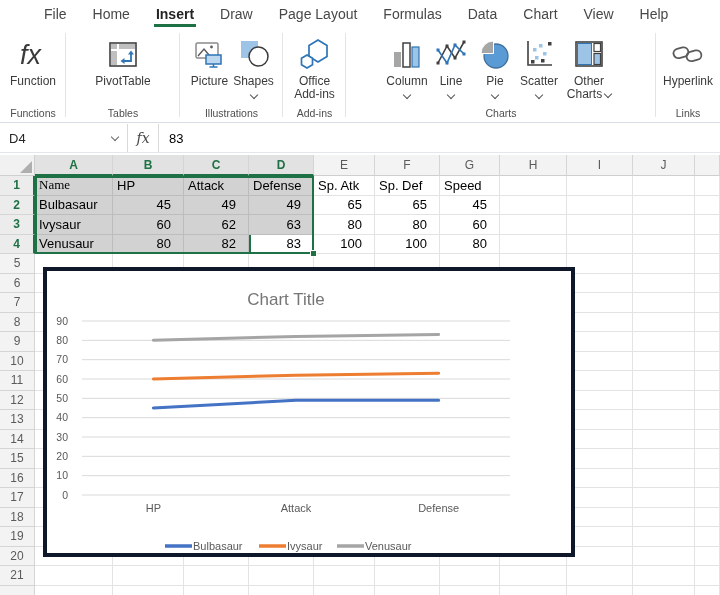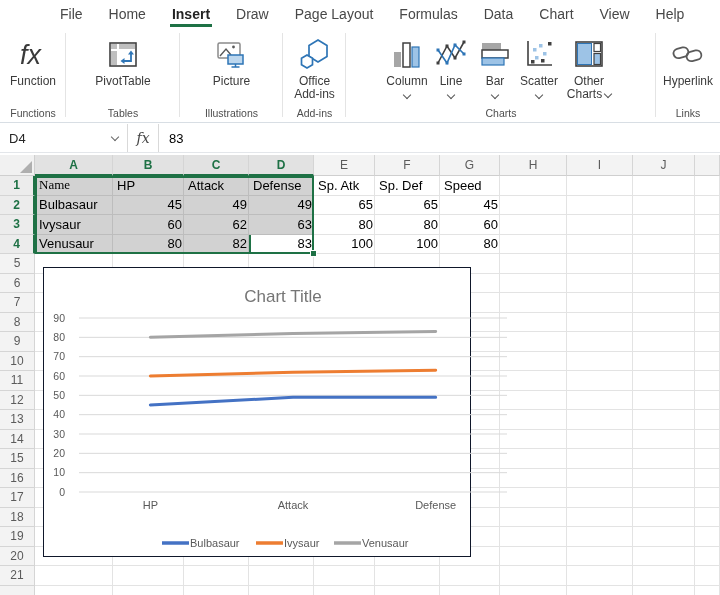--- a/index.html
+++ b/index.html
@@ -1,20 +1,20 @@
 <!DOCTYPE html>
 <html><head>
 <meta charset="utf-8">
 <style>
   html,body{margin:0;padding:0;}
   body{font-family:"Liberation Sans",sans-serif;background:#fff;}
   .screen{position:relative;width:720px;height:595px;overflow:hidden;background:#fff;}
 
   
-  .tabbar{position:absolute;left:0;top:0;width:720px;height:28px;display:flex;align-items:center;padding-left:60px;gap:26px;box-sizing:border-box;background:#fff;}
+  .tabbar{position:absolute;left:0;top:0;width:720px;height:28px;display:flex;align-items:center;padding-left:44px;gap:26px;box-sizing:border-box;background:#fff;}
   .tab{position:relative;font-size:14px;color:#484848;height:28px;line-height:28px;cursor:default;white-space:nowrap;}
   .tab.active{color:#242424;font-weight:700;}
   .tab.active::after{content:"";position:absolute;left:-2px;right:-2px;bottom:1px;height:3px;background:#1E7145;}
 
   
   .ribbon{position:absolute;left:0;top:28px;width:720px;height:95px;display:flex;background:#fff;border-bottom:1px solid #D8DEE4;box-sizing:border-box;}
   .rgroup{position:relative;height:100%;box-sizing:border-box;}
   .rgroup::after{content:"";position:absolute;right:0;top:5px;bottom:5px;width:1px;background:#E4E4E4;}
   .rgroup:last-child::after{display:none;}
   .rbtns{display:flex;justify-content:center;align-items:flex-start;gap:2px;padding-top:7px;}
@@ -37,28 +37,28 @@
   
   #sheet{position:absolute;left:0;top:155px;width:720px;height:440px;background:#fff;}
   .corner{position:absolute;left:0;top:0;width:35px;height:21px;background:#F1F1F1;border-right:1px solid #CFCFCF;border-bottom:1px solid #CFCFCF;box-sizing:border-box;}
   .corner .tri{position:absolute;right:2px;bottom:2px;width:0;height:0;border-left:12px solid transparent;border-bottom:12px solid #AFAFAF;}
   .colhdr{position:absolute;top:0;height:21px;background:#F3F3F3;border-right:1px solid #D5D5D5;border-bottom:1px solid #CFCFCF;box-sizing:border-box;font-size:12px;color:#5b5b5b;display:flex;align-items:center;justify-content:center;}
   .colhdr.sel{background:#E2E2E2;color:#1E7145;font-weight:700;border-bottom:2px solid #1E7145;}
   .rowhdr{position:absolute;left:0;width:35px;background:#F3F3F3;border-right:1px solid #D5D5D5;border-bottom:1px solid #D5D5D5;box-sizing:border-box;font-size:12px;color:#5b5b5b;display:flex;align-items:center;justify-content:center;}
   .rowhdr.sel{background:#ECECEC;color:#1E7145;font-weight:700;border-right:2px solid #1E7145;}
   .cell{position:absolute;border-right:1px solid #E3E3E3;border-bottom:1px solid #E3E3E3;box-sizing:border-box;font-size:13px;color:#000;display:flex;align-items:center;overflow:hidden;white-space:nowrap;}
   .cell.txt{justify-content:flex-start;padding-left:4px;}
-  .cell.num{justify-content:flex-end;padding-right:1px;}
+  .cell.num{justify-content:flex-end;padding-right:12px;}
   .cell.insel{background:#D2D2D2;border-right-color:#BDBDBD;border-bottom-color:#BDBDBD;}
   .cell.active{background:#fff;border-left:2px solid #1E7145;}
   .selbox{position:absolute;border:2px solid #1E7145;box-sizing:border-box;pointer-events:none;}
   .selhandle{position:absolute;width:7px;height:7px;background:#1E7145;border:1px solid #fff;box-sizing:border-box;}
 
   
-  .chartbox{position:absolute;left:43px;top:267px;width:428px;height:290px;background:#fff;border:1px solid #0f172a;box-sizing:border-box;z-index:5;}
+  .chartbox{position:absolute;left:43px;top:267px;width:532px;height:290px;background:#fff;border:4px solid #0f172a;box-sizing:border-box;z-index:5;}
   .chartbox svg{display:block;}
   svg text{font-family:"Liberation Sans",sans-serif;}
 </style>
 </head>
 <body>
 
 <div class="screen">
 
   <div class="tabbar">
     <span class="tab">File</span>
@@ -116,20 +116,32 @@
             <svg width="34" height="34" viewBox="0 0 34 34">
               <rect x="3" y="6" width="22" height="15" rx="1.5" fill="#fff" stroke="#8a8a8a" stroke-width="1.5"></rect>
               <circle cx="18.5" cy="10" r="1.4" fill="#595959"></circle>
               <path d="M5 19 l6-7 5 6" fill="none" stroke="#595959" stroke-width="1.4"></path>
               <rect x="13" y="18" width="15" height="9" fill="#BDD7EE" stroke="#2E75B6" stroke-width="1.5"></rect>
               <line x1="20.5" y1="27" x2="20.5" y2="30" stroke="#2E75B6" stroke-width="1.5"></line>
               <line x1="16.5" y1="30" x2="24.5" y2="30" stroke="#2E75B6" stroke-width="1.5"></line>
             </svg>
           </span>
           <span class="rlabel">Picture</span>
+        </div>
+        <div class="rbtn">
+          <span class="ricon">
+            <svg width="34" height="34" viewBox="0 0 34 34">
+              <rect x="4" y="4" width="17" height="17" fill="#9DC3E6"></rect>
+              <circle cx="21.5" cy="19.5" r="9.5" fill="#fff" stroke="#3a3a3a" stroke-width="1.5"></circle>
+            </svg>
+          </span>
+          <span class="rlabel">Shapes</span>
+          <span class="chevrow">
+              <span class="chev"></span>
+            </span>
         </div>
       </div>
       <div class="glabel">Illustrations</div>
     </div>
 
     <div class="rgroup" style="width:63px">
       <div class="rbtns">
         <div class="rbtn">
           <span class="ricon">
             <svg width="34" height="34" viewBox="0 0 34 34">
@@ -178,26 +190,25 @@
             </svg>
           </span>
           <span class="rlabel">Line</span>
           <span class="chevrow">
               <span class="chev"></span>
             </span>
         </div>
         <div class="rbtn">
           <span class="ricon">
             <svg width="34" height="34" viewBox="0 0 34 34">
-              <rect x="4" y="6" width="19" height="7" fill="#A6A6A6"></rect>
-              <rect x="4" y="13" width="26" height="8" fill="#fff" stroke="#404040" stroke-width="1.5"></rect>
-              <rect x="4" y="21" width="22" height="7" fill="#9DC3E6" stroke="#2E75B6" stroke-width="1.2"></rect>
-            </svg>
-          </span>
-          <span class="rlabel">Bar</span>
+              <circle cx="18" cy="19" r="12" fill="#5B9BD5" stroke="#41719C" stroke-width="1.3"></circle>
+              <path d="M15.5 16.5 L15.5 4 A12.5 12.5 0 0 0 3 16.5 Z" fill="#A6A6A6" stroke="#fff" stroke-width="1"></path>
+            </svg>
+          </span>
+          <span class="rlabel">Pie</span>
           <span class="chevrow">
               <span class="chev"></span>
             </span>
         </div>
         <div class="rbtn">
           <span class="ricon">
             <svg width="34" height="34" viewBox="0 0 34 34">
               <path d="M6 4 V28 H30" fill="none" stroke="#404040" stroke-width="1.6"></path>
               <g fill="#9DC3E6">
                   <rect x="11" y="11" width="3.5" height="3.5"></rect>

